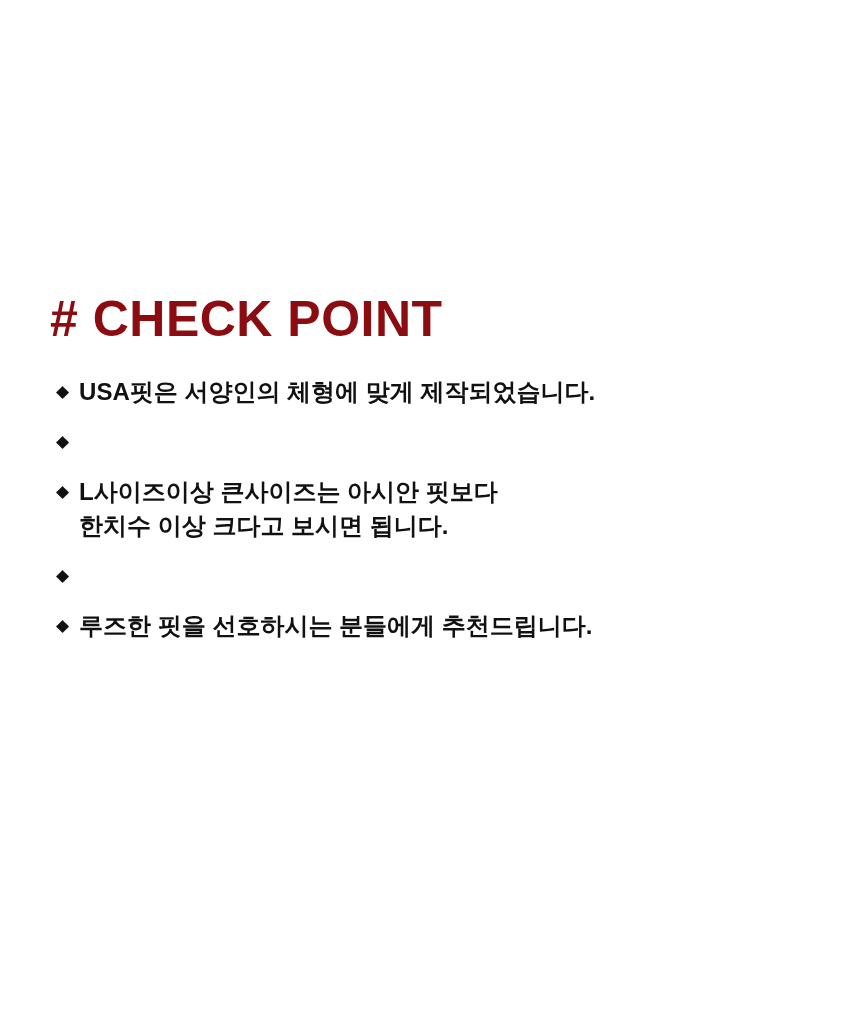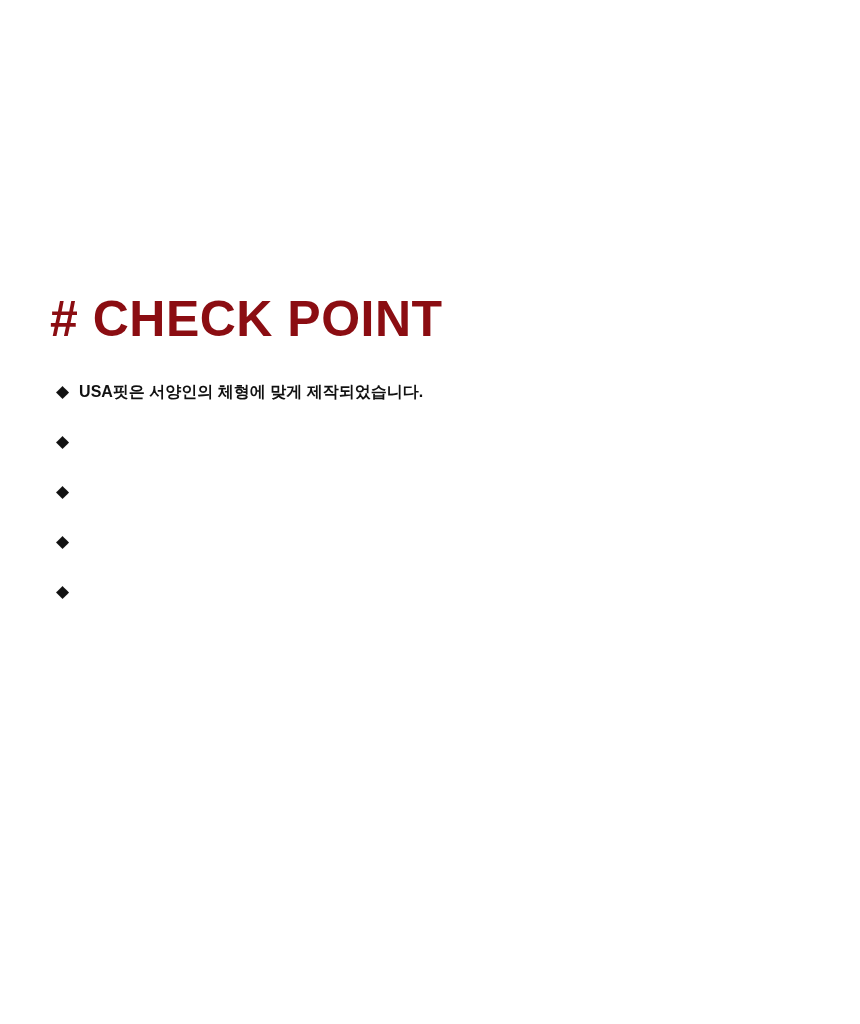--- a/index.html
+++ b/index.html
@@ -42,21 +42,21 @@
     margin-bottom: 16px;
   }
   .bullet {
     flex: 0 0 auto;
     font-size: 17px;
     line-height: 34px;
     color: #111111;
     margin-right: 10px;
   }
   .point-text {
-    font-size: 16px;
+    font-size: 24px;
     font-weight: bold;
     line-height: 34px;
     color: #111111;
     white-space: pre-line;
   }
 </style>
 </head>
 <body>
 
 <div class="page">
@@ -69,24 +69,27 @@
       <span class="bullet">◆</span>
       <span class="point-text">USA핏은 서양인의 체형에 맞게 제작되었습니다.</span>
     </div>
 
     <div class="point">
       <span class="bullet">◆</span>
     </div>
 
     <div class="point">
       <span class="bullet">◆</span>
+      <span class="point-text">L사이즈이상 큰사이즈는 아시안 핏보다
+한치수 이상 크다고 보시면 됩니다.</span>
     </div>
 
     <div class="point">
       <span class="bullet">◆</span>
     </div>
 
     <div class="point">
       <span class="bullet">◆</span>
+      <span class="point-text">루즈한 핏을 선호하시는 분들에게 추천드립니다.</span>
     </div>
 
   </div>
 </div>
 
 </body></html>

